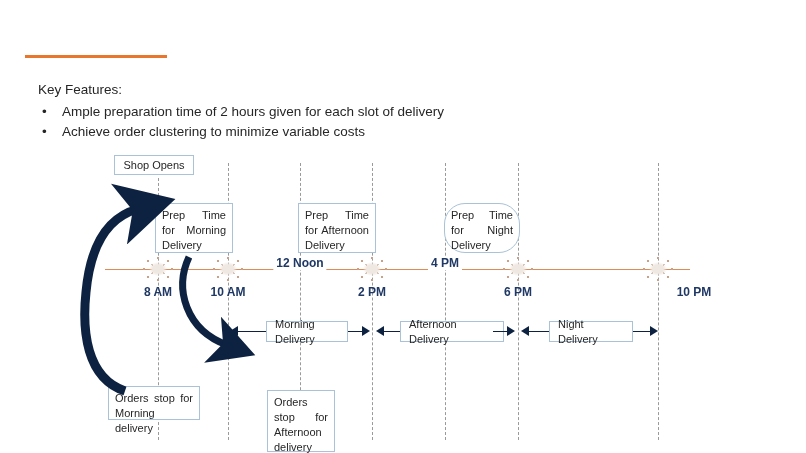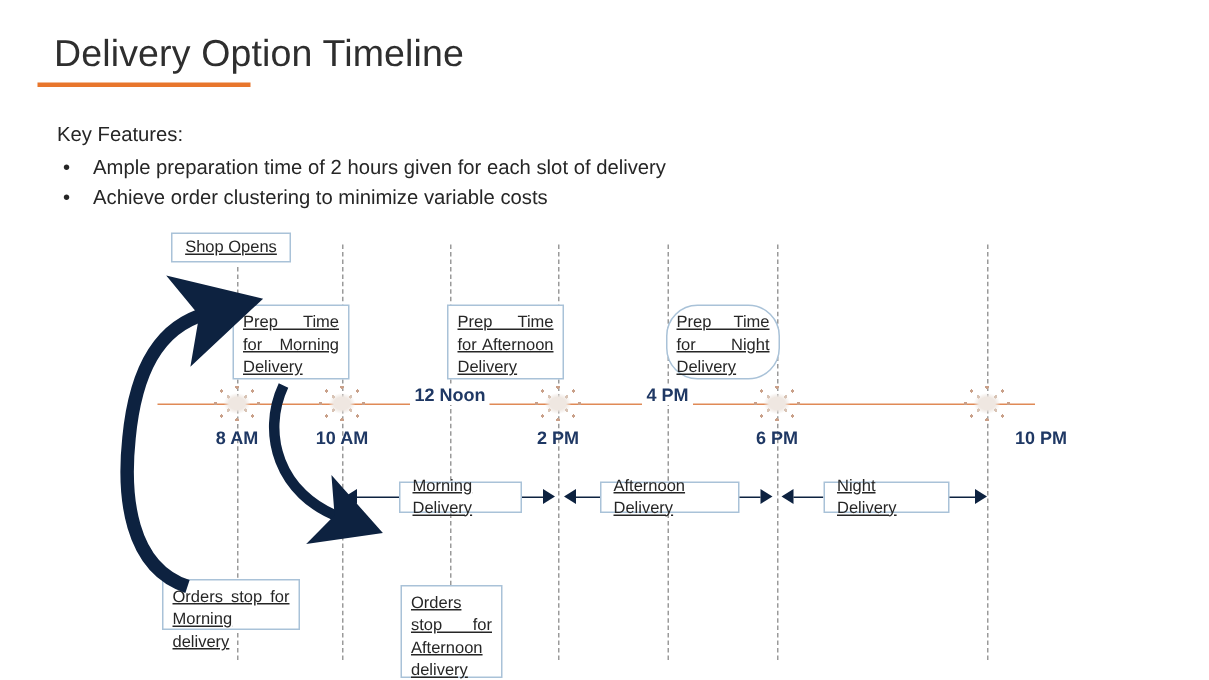--- a/index.html
+++ b/index.html
@@ -69,41 +69,39 @@
     position:absolute;transform:translateX(-50%);
     font-size:12px;font-weight:700;color:#1F3864;white-space:nowrap;
     background:#fff;padding:0 3px;
   }
 
   .box{
     position:absolute;box-sizing:border-box;
     border:1px solid #A9C2D8;background:#fff;
     font-size:11px;line-height:15px;color:#262626;
     padding:4px 6px;
-    text-decoration:underline;
   }
   .box.just{text-align:justify;text-align-last:left;}
   .box.center{display:flex;align-items:center;justify-content:center;padding:2px 8px;}
 
   .arrow-line{position:absolute;height:0;border-top:1.6px solid #0D2240;}
   .ahead{
     position:absolute;width:0;height:0;
     border-top:5px solid transparent;border-bottom:5px solid transparent;
   }
   .ahead.left{border-right:8px solid #0D2240;}
   .ahead.right{border-left:8px solid #0D2240;}
 
   svg.curve{position:absolute;left:0;top:0;width:806px;height:453px;overflow:visible;}
 </style>
 </head>
 <body>
 
 <div id="slide">
 
-  <div class="title">Delivery Option Timeline</div>
   <div class="accent-rule"></div>
 
   <div class="kf-head">Key Features:</div>
 
   <div class="bullet-row" id="b0">
     <span class="dot">•</span>
     <span class="txt">Ample preparation time of 2 hours given for each slot of delivery</span>
   </div>
   <div class="bullet-row" id="b1">
     <span class="dot">•</span>
@@ -154,21 +152,21 @@
     <div class="ahead left" style="left:230px;top:326px;"></div>
     <div class="arrow-line" style="left:238px;top:331px;width:28px;"></div>
     <div class="box center" style="left:266px;top:321px;width:82px;height:21px;">
       <span>Morning Delivery</span>
     </div>
     <div class="arrow-line" style="left:348px;top:331px;width:14px;"></div>
     <div class="ahead right" style="left:362px;top:326px;"></div>
 
     <div class="ahead left" style="left:376px;top:326px;"></div>
     <div class="arrow-line" style="left:384px;top:331px;width:16px;"></div>
-    <div class="box center" style="left:400px;top:321px;width:93px;height:21px;">
+    <div class="box center" style="left:400px;top:321px;width:104px;height:21px;">
       <span>Afternoon Delivery</span>
     </div>
     <div class="arrow-line" style="left:493px;top:331px;width:14px;"></div>
     <div class="ahead right" style="left:507px;top:326px;"></div>
 
     <div class="ahead left" style="left:521px;top:326px;"></div>
     <div class="arrow-line" style="left:529px;top:331px;width:20px;"></div>
     <div class="box center" style="left:549px;top:321px;width:84px;height:21px;">
       <span>Night Delivery</span>
     </div>

